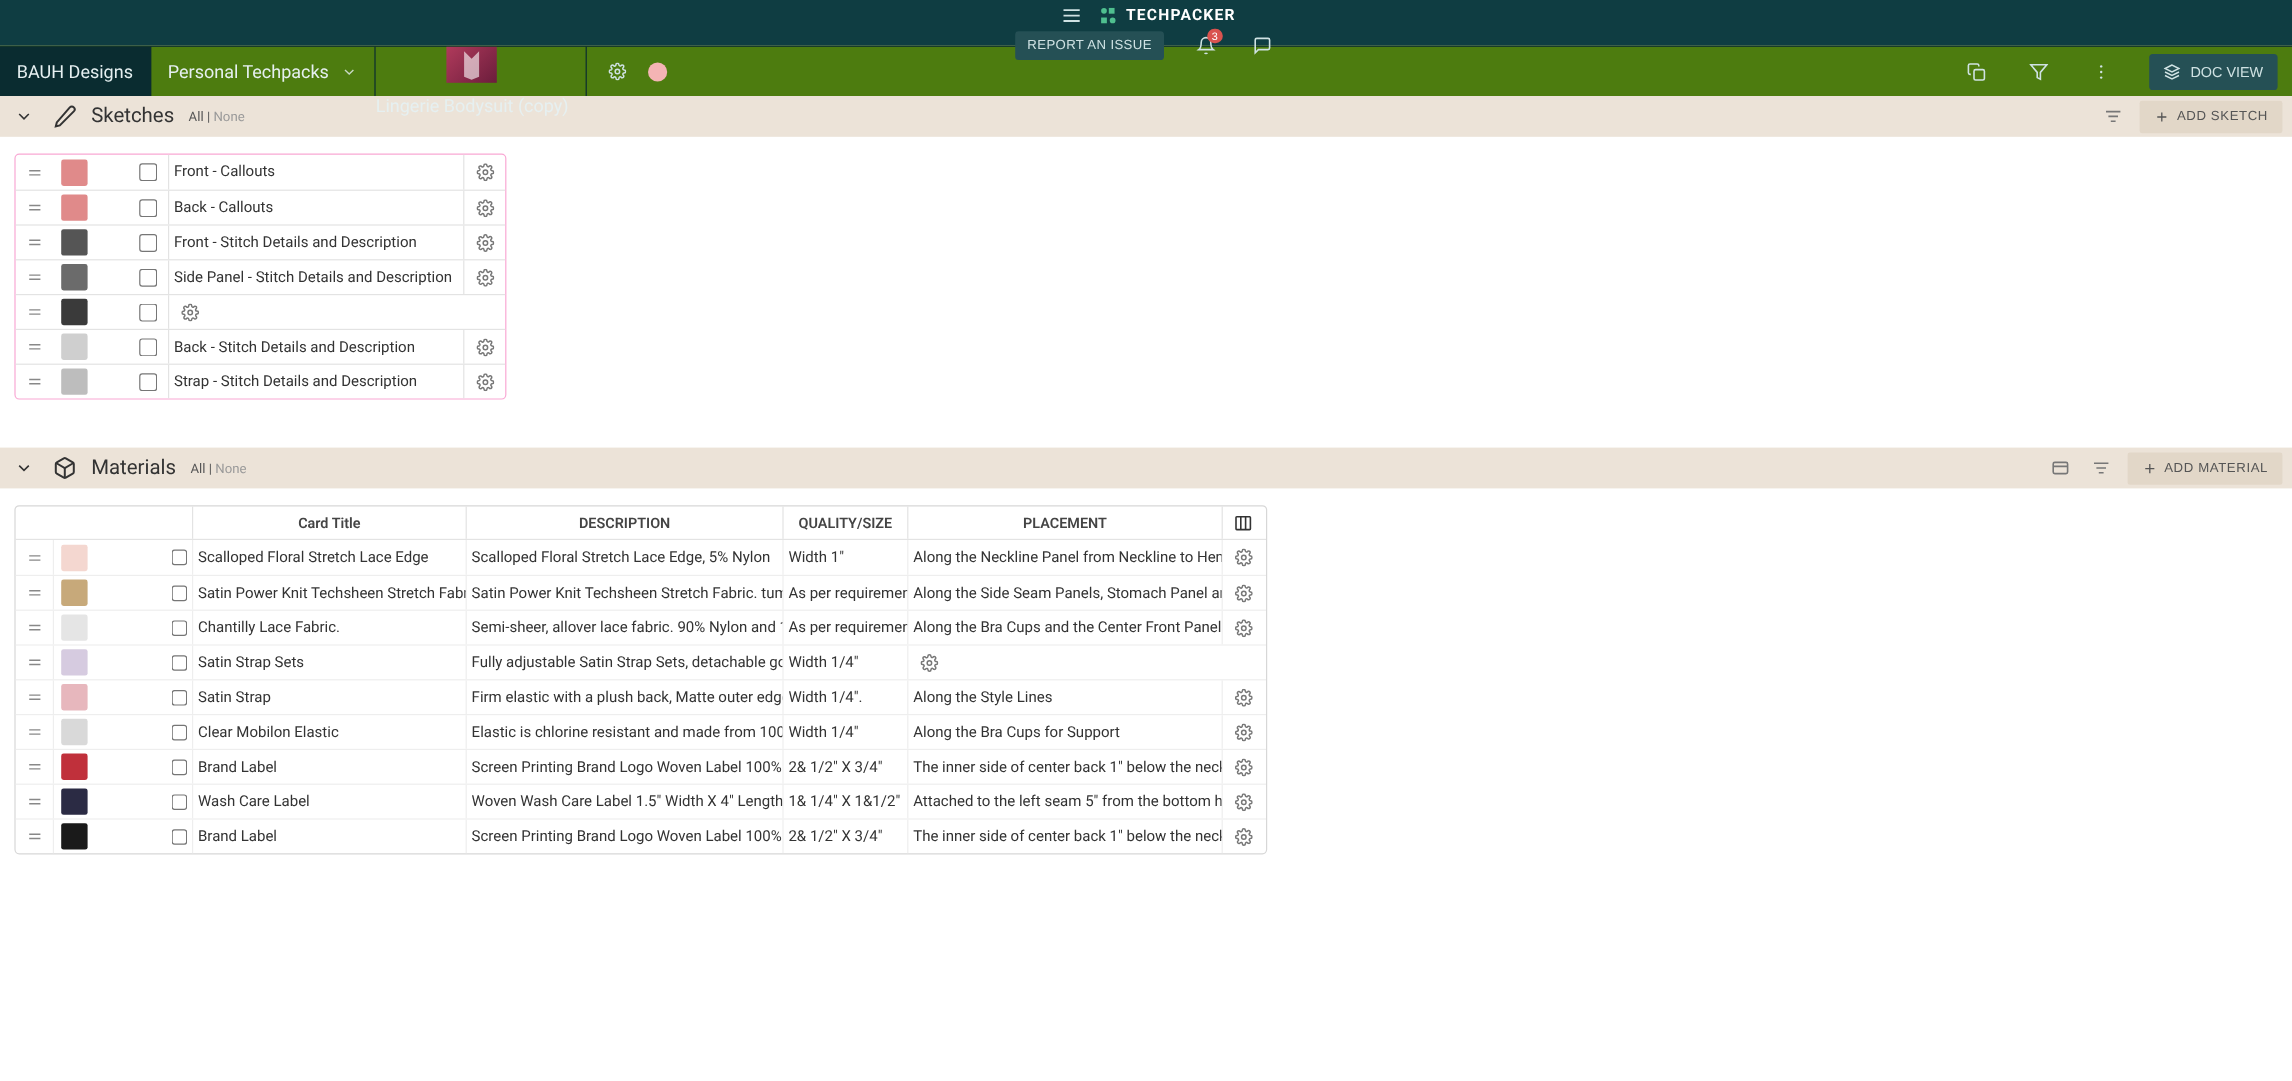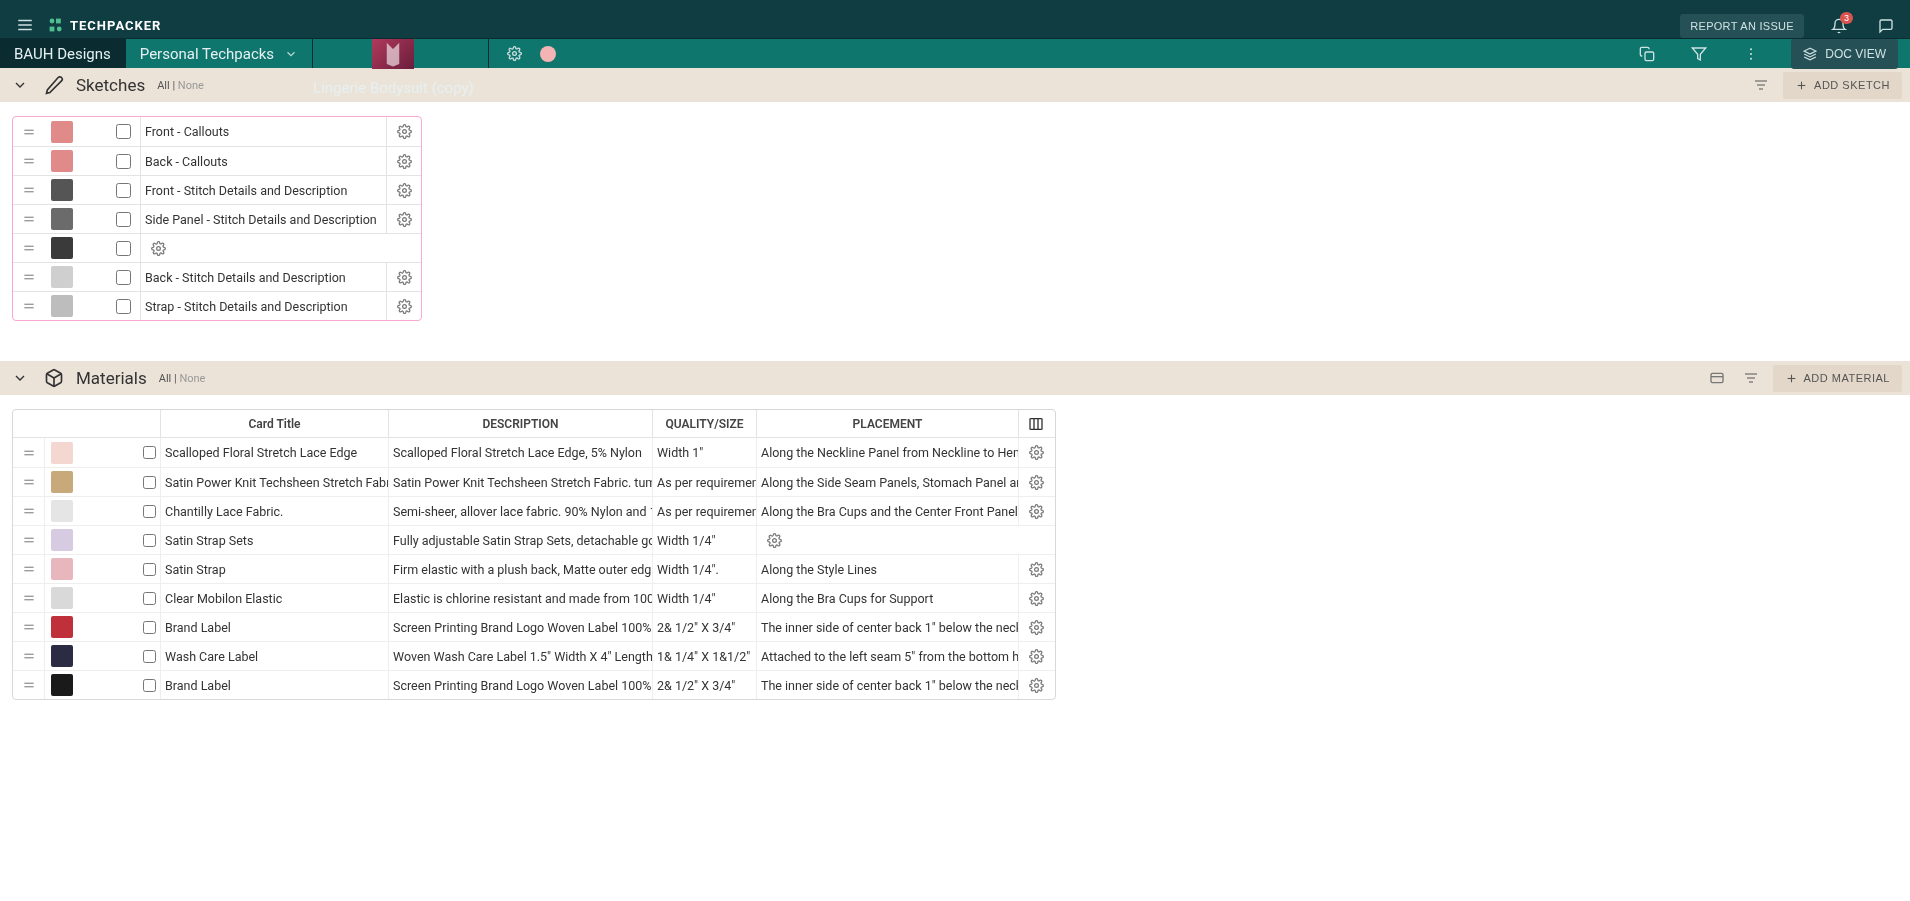--- a/index.html
+++ b/index.html
@@ -1,30 +1,30 @@
 <!DOCTYPE html>
 <html><head>
 <meta charset="utf-8">
 <style>
   * { box-sizing: border-box; margin: 0; padding: 0; }
   body { font-family: -apple-system, BlinkMacSystemFont, "Segoe UI", Roboto, Helvetica, Arial, sans-serif; font-size: 13px; color: #333; background: #fff; }
   svg { display:block; }
 
   
-  .topbar { background: #0f3d42; height: 38px; display:flex; align-items:flex-end; justify-content:space-between; padding: 0 12px; color:#d8e6e7; }
+  .topbar { background: #0f3d42; height: 38px; display:flex; align-items:center; justify-content:space-between; padding: 0 12px; color:#d8e6e7;flex-direction:column; }
   .topbar-left { display:flex; align-items:center; gap:10px; }
   .logo { display:flex; align-items:center; gap:6px; font-weight:700; letter-spacing:1px; font-size:13px; color:#fff;}
   .logo-mark { width:16px; height:16px; position:relative; }
   .topbar-right { display:flex; align-items:center; gap:23px; }
   .top-btn { background:#255055; color:#cfe2e3; border:none; padding:6px 10px; font-size:11px; border-radius:3px; cursor:pointer; letter-spacing:0.3px;}
   .icon-btn { background:none; border:none; color:#cfe2e3; cursor:pointer; position:relative; padding:4px;}
   .badge { position:absolute; top:-2px; right:-2px; background:#d9534f; color:#fff; border-radius:8px; font-size:9px; padding:0 4px; line-height:12px;}
 
   
-  .crumbbar { background:#0f766e; height:30px; display:flex; align-items:stretch; justify-content:space-between; border-top:1px solid #0a2c30;}
+  .crumbbar { background:#4d7c0f; height:42px; display:flex; align-items:stretch; justify-content:space-between; border-top:1px solid #0a2c30;}
   .crumbs { display:flex; align-items:stretch; }
   .crumb { display:flex; align-items:center; padding:0 14px; color:#e6f0f1; font-size:15px; border-right:1px solid #0a2c30; gap:10px; }
   .crumb.first { background:#0a2c30; }
   .crumb .chev { opacity:.8; }
   .thumb { width:42px; height:42px; background:linear-gradient(135deg,#b03a5b,#6b1d3c); display:flex; align-items:center; justify-content:center; }
   .crumb-actions { display:flex; align-items:center; padding:0 14px; gap:14px; }
   .avatar { width:16px; height:16px; border-radius:50%; background:#f4b4b4; }
   .crumbbar-right { display:flex; align-items:center; gap:28px; padding-right:12px; color:#cfe2e3;}
   .docview-btn { background:#255055; color:#cfe2e3; border:none; padding:8px 12px; font-size:12px; border-radius:3px; display:flex; align-items:center; gap:8px; cursor:pointer;}
 

